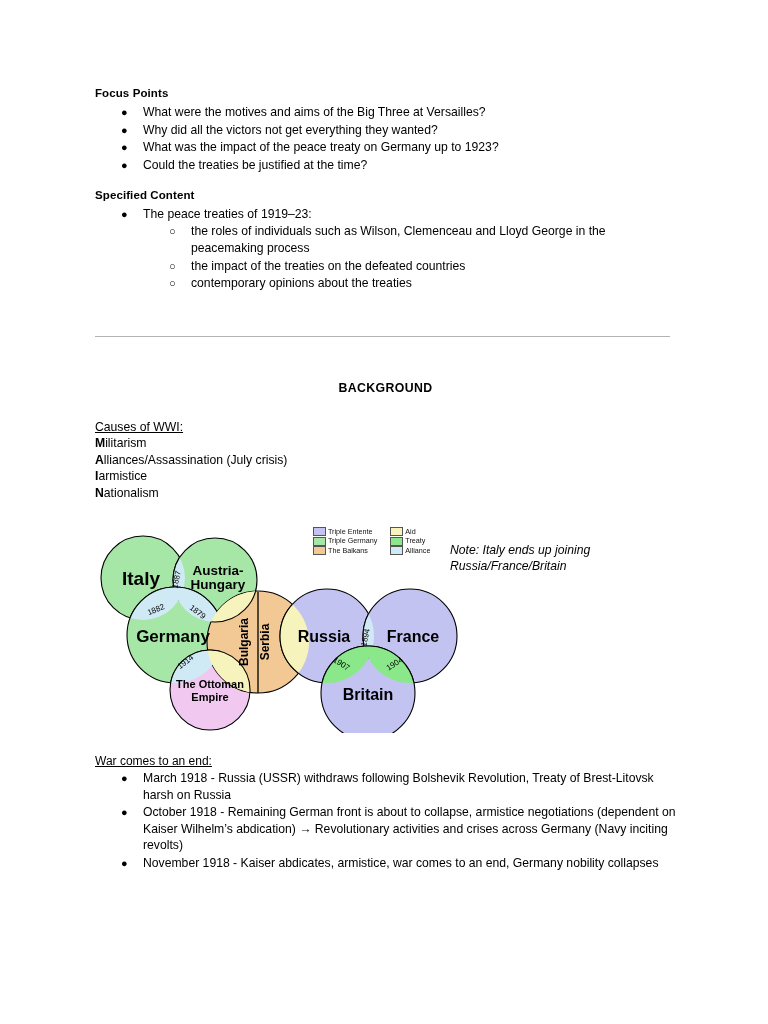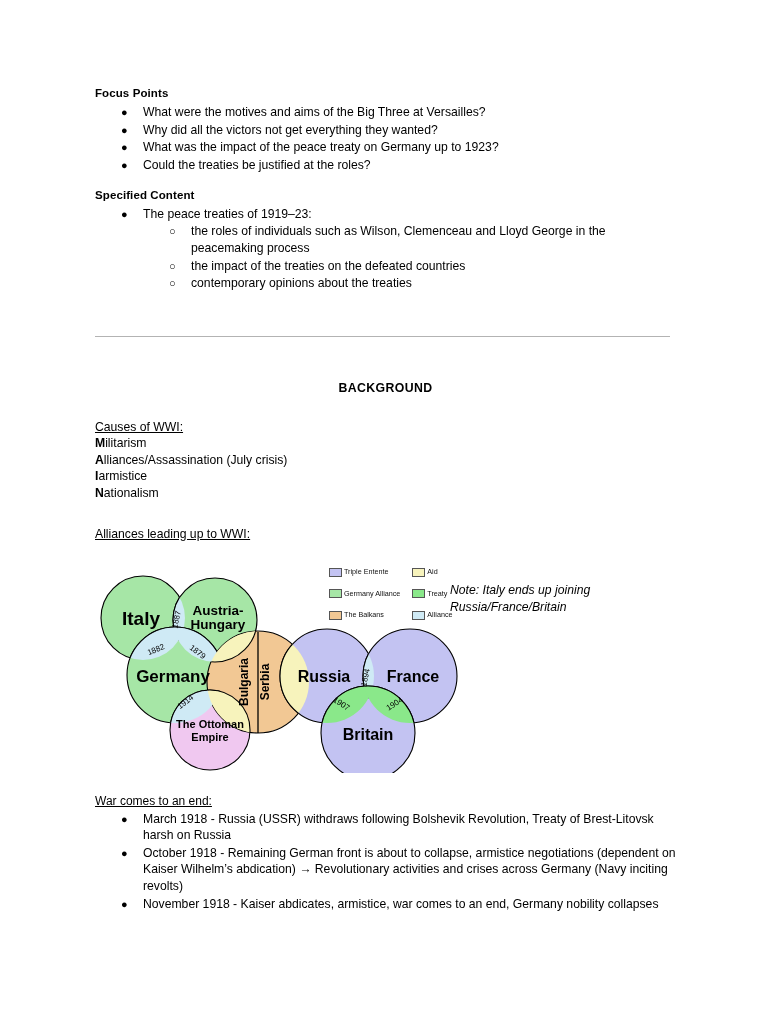--- a/index.html
+++ b/index.html
@@ -117,29 +117,28 @@
     left: 355px;
     top: 24px;
     font-size: 12.2px;
     font-style: italic;
     line-height: 1.35;
     width: 230px;
   }
 
   .legend {
     position: absolute;
-    left: 232px;
+    left: 216px;
     top: 8px;
     background: #ffffff;
     display: grid;
     grid-template-columns: auto auto;
     column-gap: 13px;
     row-gap: 0px;
     padding: 1px 2px;
-    gap: 12px;
   }
   .legend-item {
     display: flex;
     align-items: center;
     font-size: 7.2px;
     line-height: 1.33;
     white-space: nowrap;
     color: #111;
   }
   .legend-swatch {
@@ -160,21 +159,21 @@
 </head>
 <body>
 
 <div class="page">
 
   <h3 class="section-head">Focus Points</h3>
   <ul class="bullets">
     <li><span class="bullet-mark">●</span><span>What were the motives and aims of the Big Three at Versailles?</span></li>
     <li><span class="bullet-mark">●</span><span>Why did all the victors not get everything they wanted?</span></li>
     <li><span class="bullet-mark">●</span><span>What was the impact of the peace treaty on Germany up to 1923?</span></li>
-    <li><span class="bullet-mark">●</span><span>Could the treaties be justified at the roles?</span></li>
+    <li><span class="bullet-mark">●</span><span>Could the treaties be justified at the time?</span></li>
   </ul>
 
   <div class="gap-sm"></div>
 
   <h3 class="section-head">Specified Content</h3>
   <ul class="bullets">
     <li><span class="bullet-mark">●</span><span>The peace treaties of 1919–23:</span></li>
   </ul>
   <ul class="sub-bullets" style="margin-left:48px;">
     <li><span class="bullet-mark">○</span><span>the roles of individuals such as Wilson, Clemenceau and Lloyd George in the peacemaking process</span></li>
@@ -185,21 +184,20 @@
   <hr class="divider">
 
   <div class="background-title">BACKGROUND</div>
 
   <div class="uline-head">Causes of WWI:</div>
   <div class="plain-line"><b>M</b><span>ilitarism</span></div>
   <div class="plain-line"><b>A</b><span>lliances/Assassination (July crisis)</span></div>
   <div class="plain-line"><b>I</b><span>armistice</span></div>
   <div class="plain-line"><b>N</b><span>ationalism</span></div>
 
-  <div class="uline-head">Alliances leading up to WWI:</div>
 
   <div class="diagram-wrap">
 
     <svg class="venn-svg" width="460" height="215" viewBox="0 0 460 215">
       <defs>
         <clipPath id="cp-italy">
             <circle cx="48" cy="60" r="42"></circle>
           </clipPath>
         <clipPath id="cp-austria">
             <circle cx="120" cy="62" r="42"></circle>
@@ -301,21 +299,21 @@
       <div class="legend-item">
         <span class="legend-swatch" style="background:#c3c3f2"></span>
         <span>Triple Entente</span>
       </div>
       <div class="legend-item">
         <span class="legend-swatch" style="background:#f7f3bc"></span>
         <span>Aid</span>
       </div>
       <div class="legend-item">
         <span class="legend-swatch" style="background:#a6e6a6"></span>
-        <span>Germany Alliance</span>
+        <span>Triple Germany</span>
       </div>
       <div class="legend-item">
         <span class="legend-swatch" style="background:#8ae88a"></span>
         <span>Treaty</span>
       </div>
       <div class="legend-item">
         <span class="legend-swatch" style="background:#f2c894"></span>
         <span>The Balkans</span>
       </div>
       <div class="legend-item">

